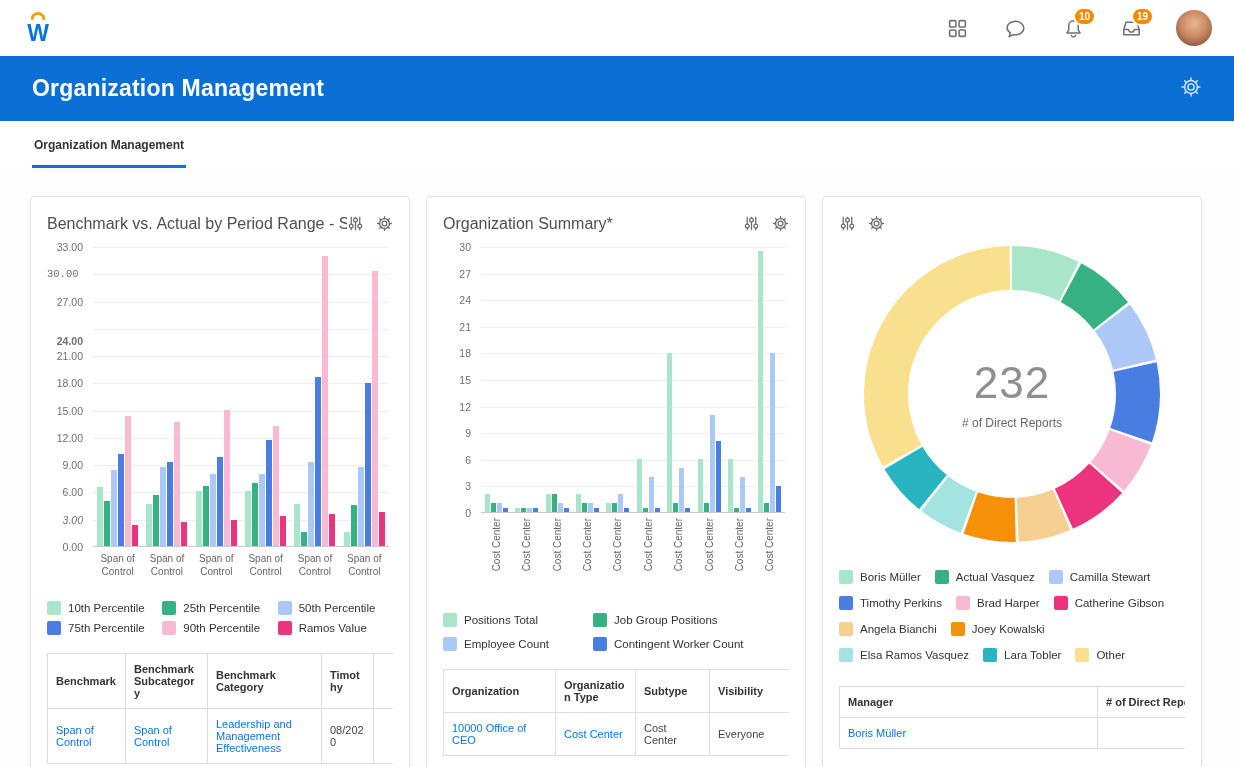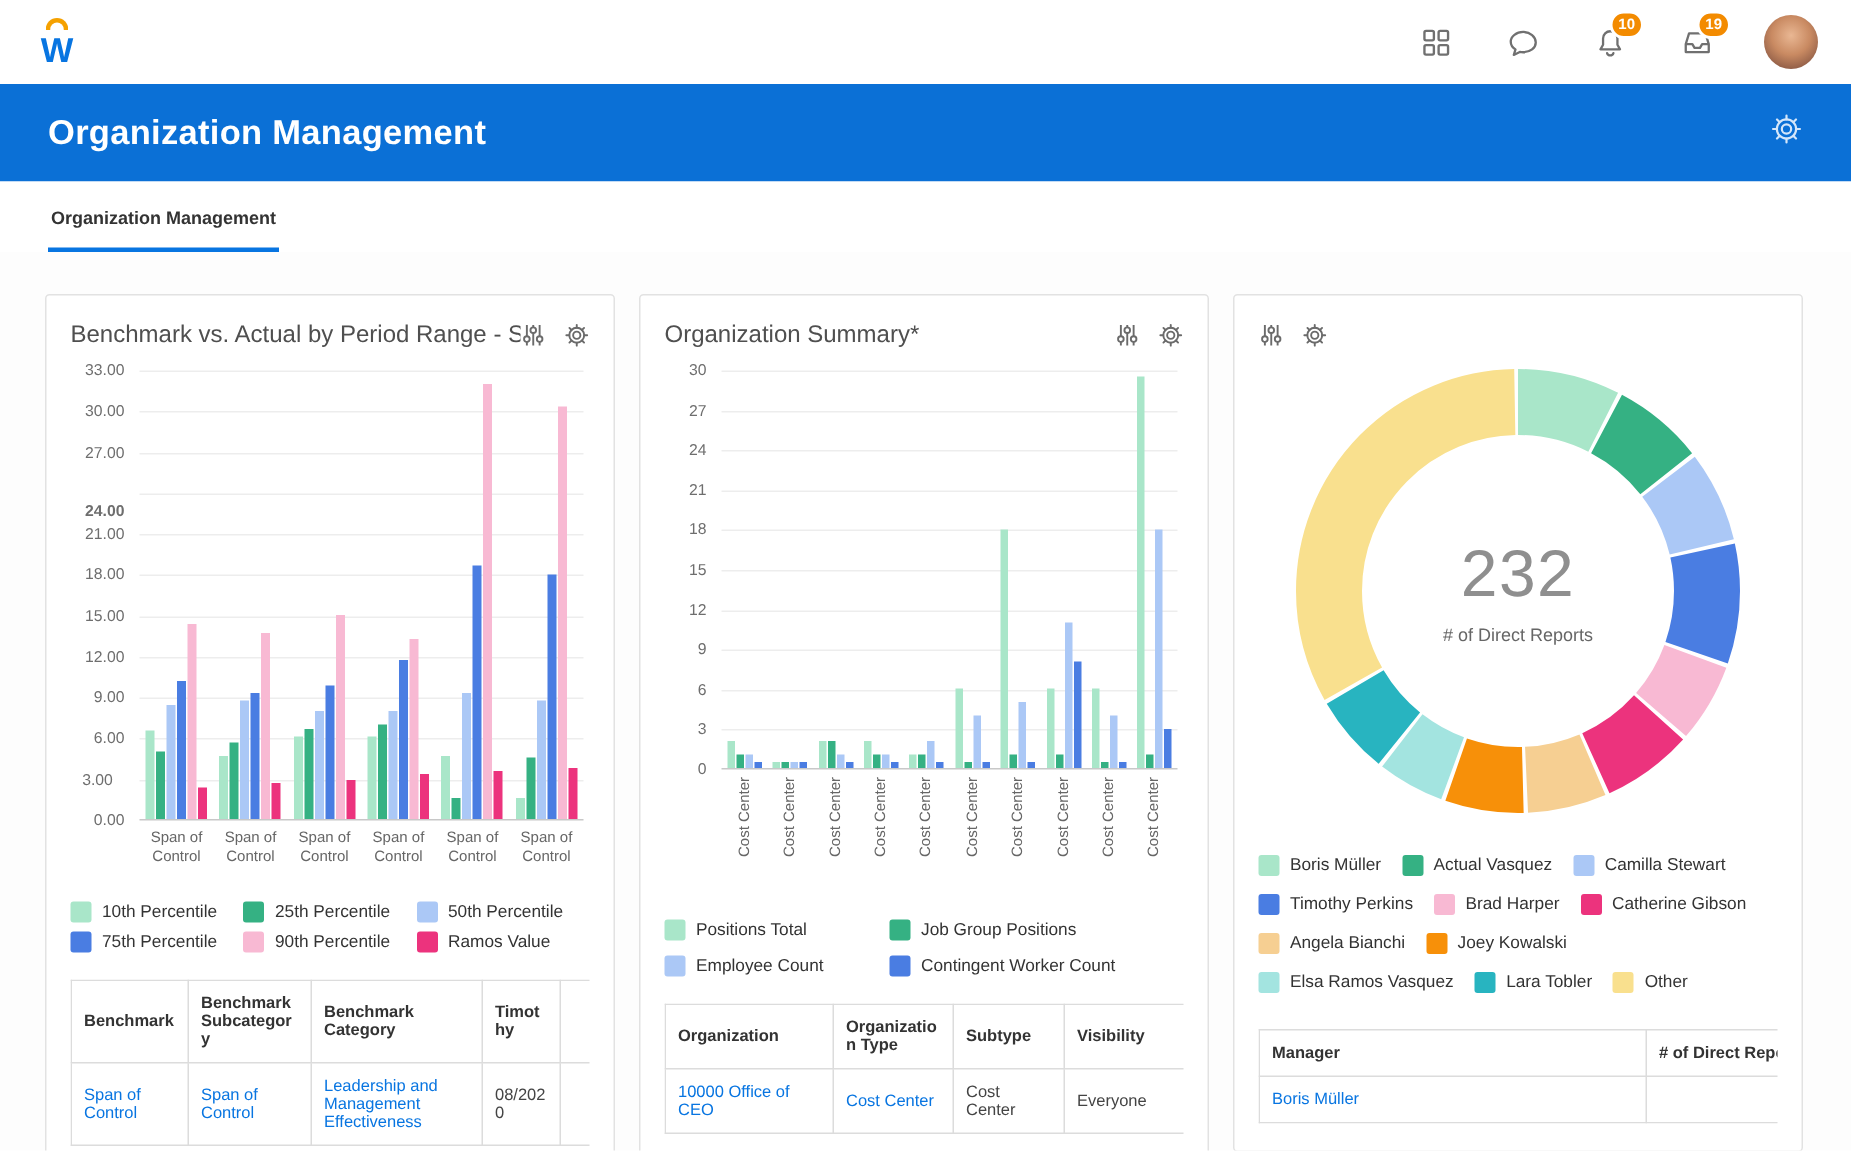--- a/index.html
+++ b/index.html
@@ -150,39 +150,39 @@
           <svg width="17" height="17" viewBox="0 0 24 24" fill="none" stroke="currentColor" stroke-width="1.8" stroke-linecap="round">
             <circle cx="12" cy="12" r="3.4"></circle>
               <circle cx="12" cy="12" r="7"></circle>
             <path d="M12 2.2v2.8M12 19v2.8M2.2 12h2.8M19 12h2.8M5.1 5.1l2 2M16.9 16.9l2 2M18.9 5.1l-2 2M7.1 16.9l-2 2"></path>
           </svg>
         </span>
       </div>
     </div>
     <div class="bar-chart" style="height: 338px;">
         <div class="y-tick" style="left: 0px; width: 36px; top: 294px; text-align: right;">0.00</div>
-        <div class="y-tick" style="left: 0px; width: 36px; top: 266.727px; text-align: center;">3.00</div>
+        <div class="y-tick" style="left: 0px; width: 36px; top: 266.727px; text-align: right; font-style: italic;">3.00</div>
         <div class="gridline" style="left: 46px; right: 4px; top: 272.727px;"></div>
         <div class="y-tick" style="left: 0px; width: 36px; top: 239.455px; text-align: right;">6.00</div>
         <div class="gridline" style="left: 46px; right: 4px; top: 245.455px;"></div>
         <div class="y-tick" style="left: 0px; width: 36px; top: 212.182px; text-align: right;">9.00</div>
         <div class="gridline" style="left: 46px; right: 4px; top: 218.182px;"></div>
         <div class="y-tick" style="left: 0px; width: 36px; top: 184.909px; text-align: right;">12.00</div>
         <div class="gridline" style="left: 46px; right: 4px; top: 190.909px;"></div>
         <div class="y-tick" style="left: 0px; width: 36px; top: 157.636px; text-align: right;">15.00</div>
         <div class="gridline" style="left: 46px; right: 4px; top: 163.636px;"></div>
         <div class="y-tick" style="left: 0px; width: 36px; top: 130.364px; text-align: right;">18.00</div>
         <div class="gridline" style="left: 46px; right: 4px; top: 136.364px;"></div>
         <div class="y-tick" style="left: 0px; width: 36px; top: 103.091px; text-align: right;">21.00</div>
         <div class="gridline" style="left: 46px; right: 4px; top: 109.091px;"></div>
         <div class="y-tick" style="left: 0px; width: 36px; top: 88px; text-align: right; font-weight: bold;">24.00</div>
         <div class="gridline" style="left: 46px; right: 4px; top: 81.8182px;"></div>
         <div class="y-tick" style="left: 0px; width: 36px; top: 48.5455px; text-align: right;">27.00</div>
         <div class="gridline" style="left: 46px; right: 4px; top: 54.5455px;"></div>
-        <div class="y-tick" style="left: 0px; width: 36px; top: 21.2727px; text-align: right;">30.00</div>
+        <div class="y-tick" style="left: 0px; width: 36px; top: 21.2727px; text-align: left; font-family: Liberation Mono, monospace;">30.00</div>
         <div class="gridline" style="left: 46px; right: 4px; top: 27.2727px;"></div>
         <div class="y-tick" style="left: 0px; width: 36px; top: -6px; text-align: right;">33.00</div>
         <div class="gridline" style="left: 46px; right: 4px; top: 0px;"></div>
         <div class="plot" style="position: absolute; left: 46px; right: 4px; top: 0px; height: 300px; display: flex; align-items: flex-end; border-bottom: 1px solid rgb(200, 200, 200);">
           <div class="bar-group" style="flex: 1 1 0%; display: flex; align-items: flex-end; justify-content: center; gap: 1px; height: 100%;">
             <div class="bar" style="width: 6px; height: 58.8939px; background: rgb(169, 230, 201); flex: 0 0 auto;"></div>
             <div class="bar" style="width: 6px; height: 45.303px; background: rgb(53, 177, 131); flex: 0 0 auto;"></div>
             <div class="bar" style="width: 6px; height: 76.1091px; background: rgb(171, 200, 246); flex: 0 0 auto;"></div>
             <div class="bar" style="width: 6px; height: 92.4182px; background: rgb(74, 125, 226); flex: 0 0 auto;"></div>
             <div class="bar" style="width: 6px; height: 129.567px; background: rgb(248, 185, 211); flex: 0 0 auto;"></div>

